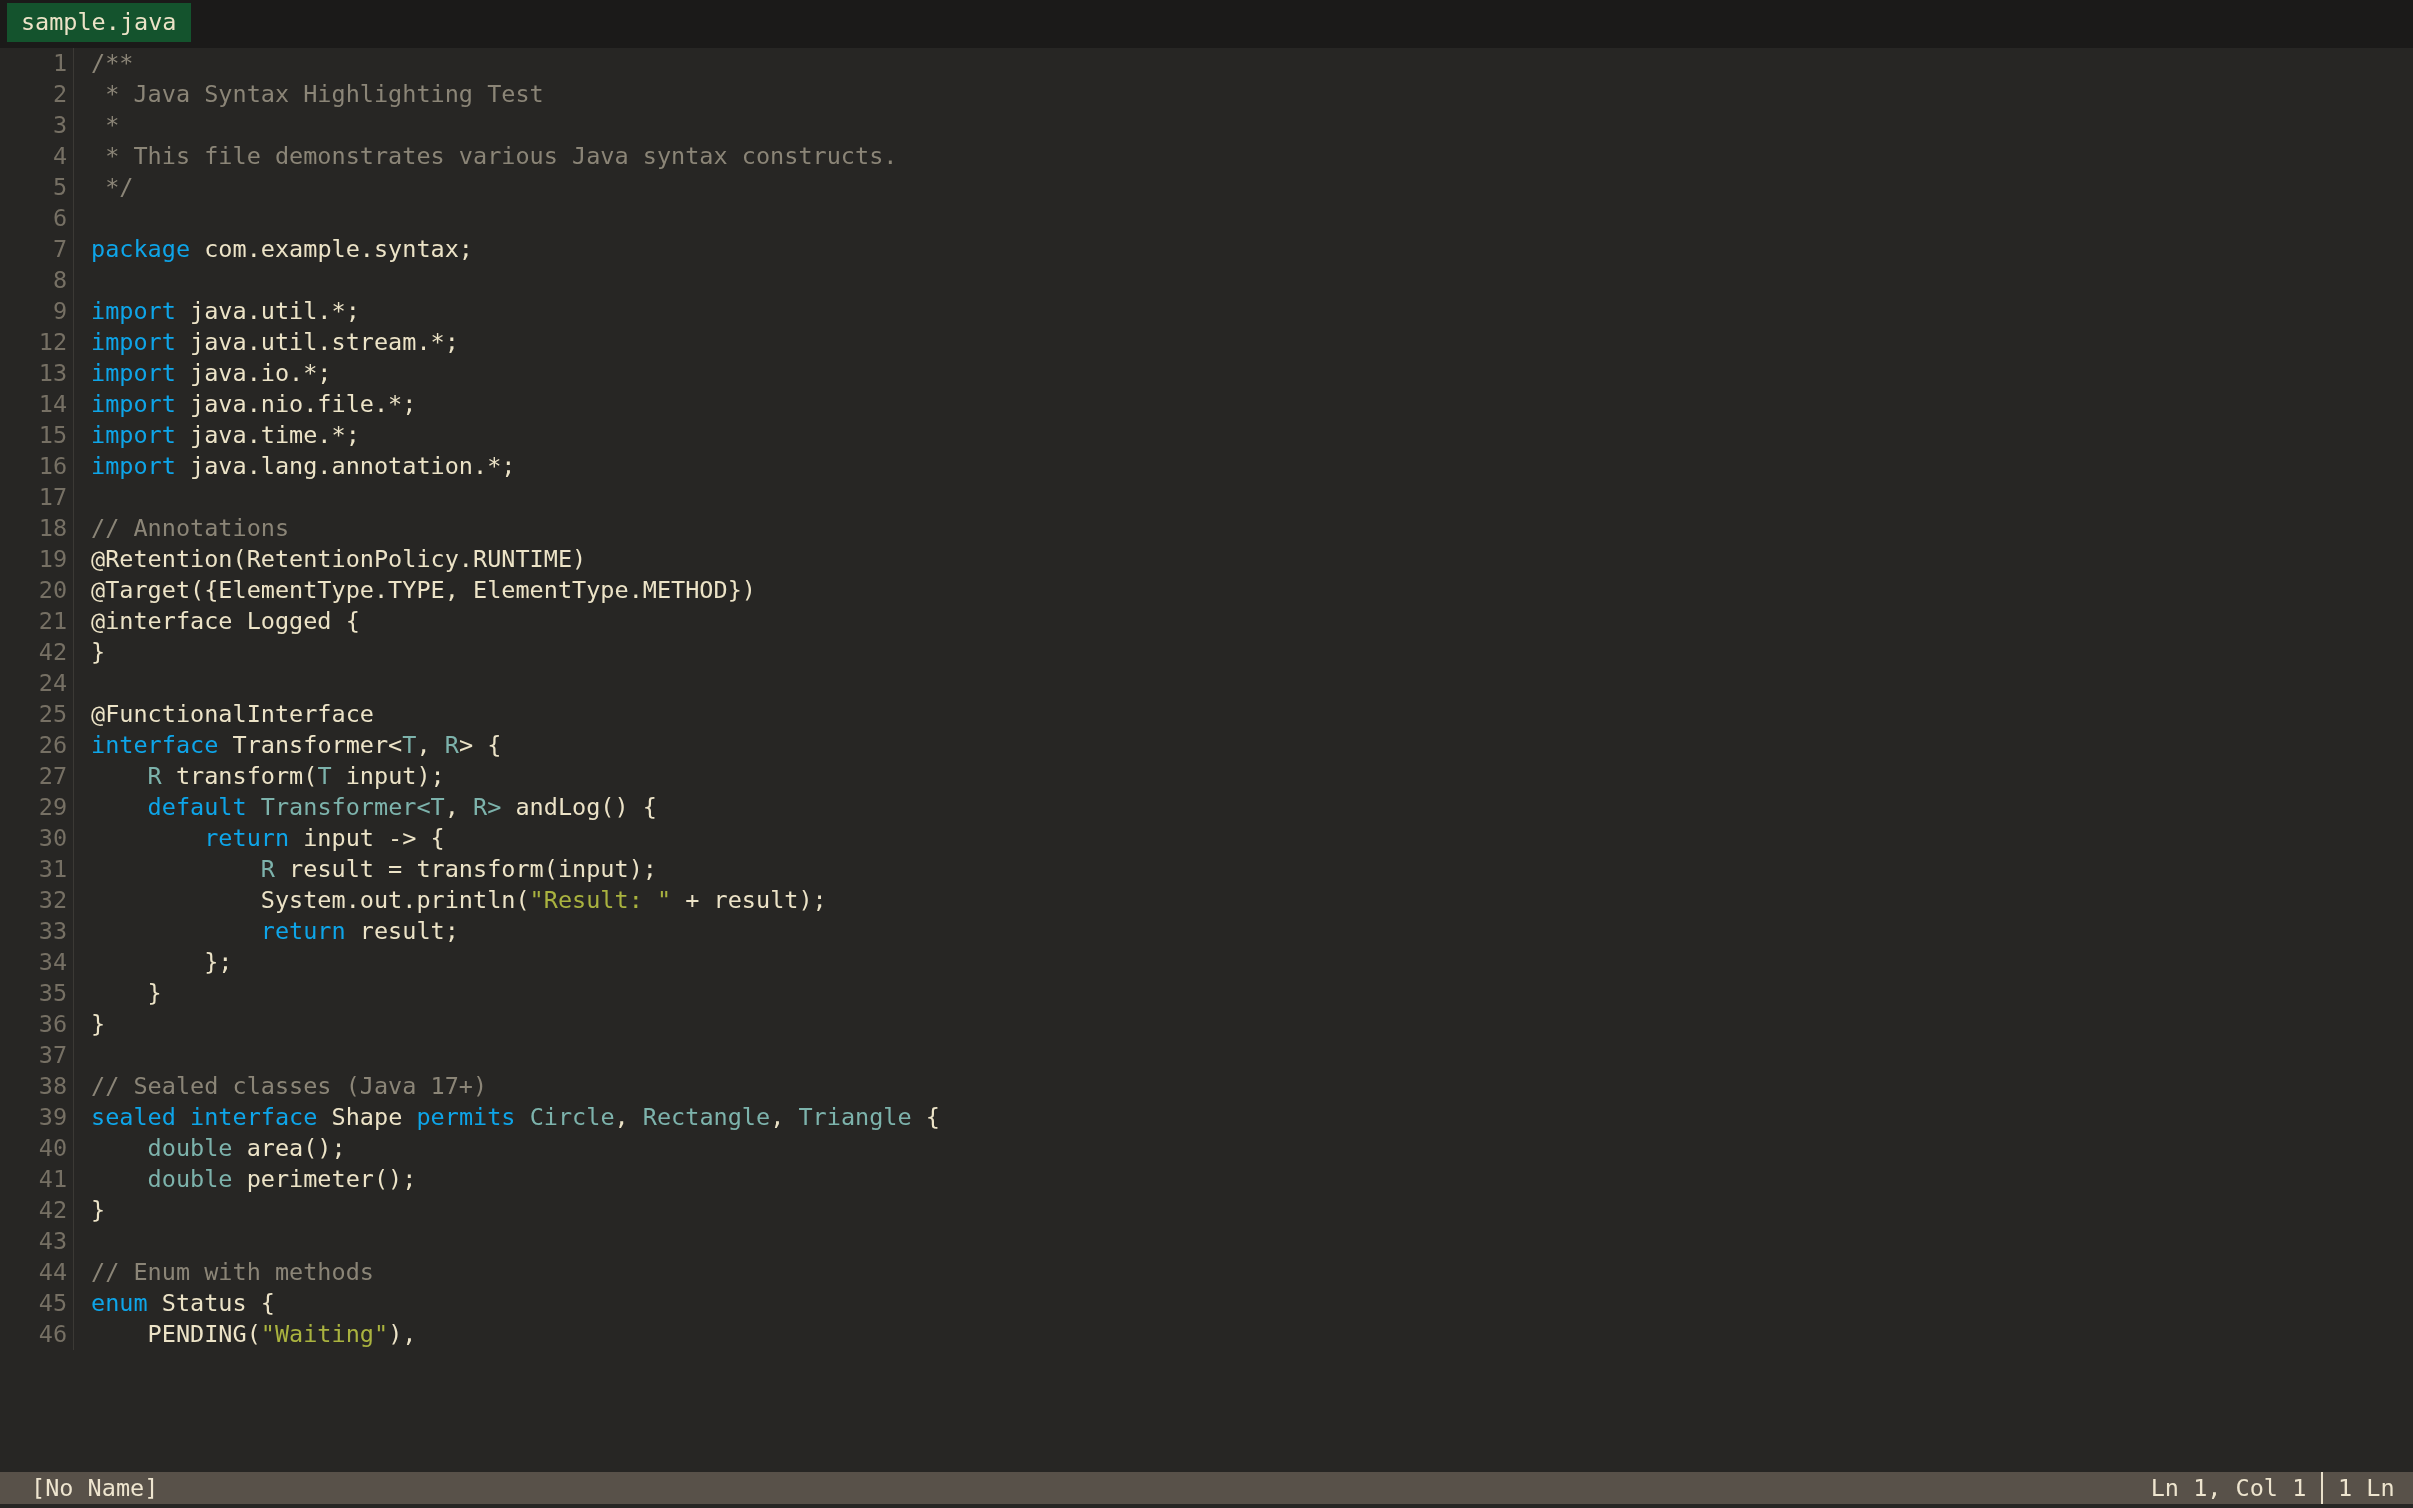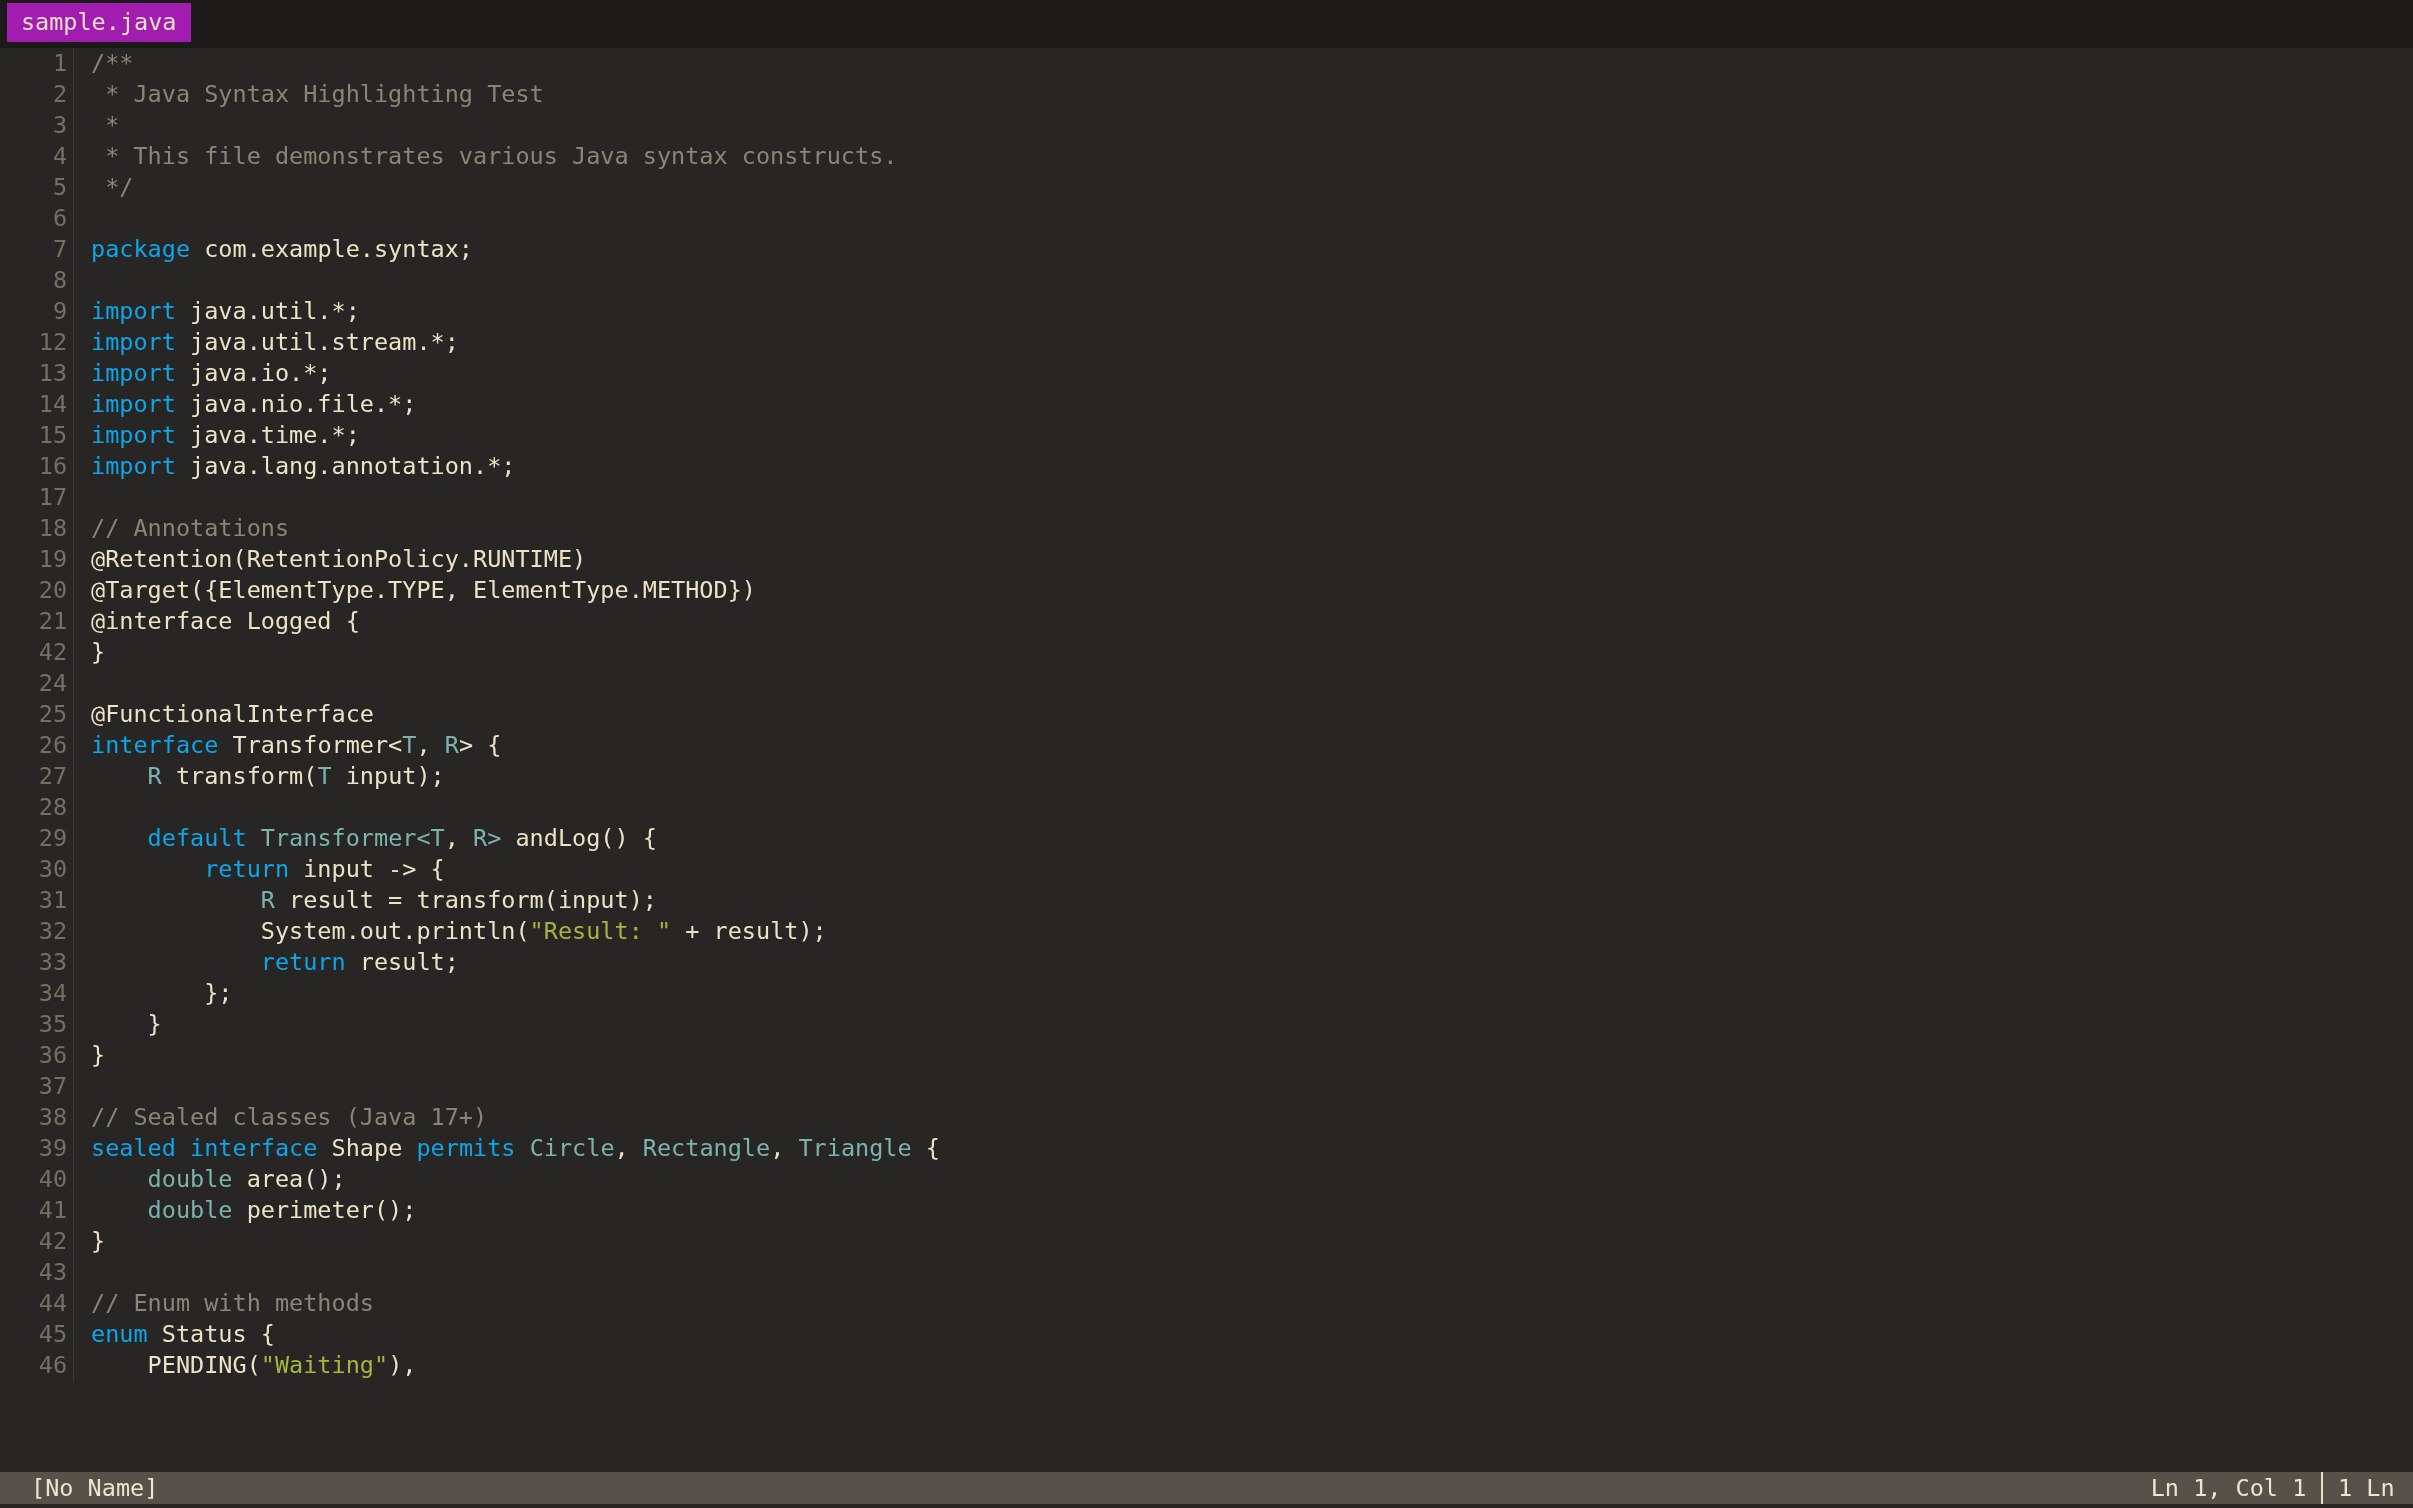--- a/index.html
+++ b/index.html
@@ -9,21 +9,21 @@
     font-family:"DejaVu Sans Mono","Liberation Mono",monospace;
   }
   .screen{position:relative;width:2413px;height:1508px;}
 
   
   .tabbar{
     height:48px;background:#1b1a19;box-sizing:border-box;
     padding:2.5px 0 0 6.7px;display:flex;align-items:flex-start;
   }
   .tab{
-    height:39px;line-height:39px;background:#a21caf;color:#ece3c7;
+    height:39px;line-height:39px;background:#14532d;color:#ece3c7;
     font-size:23.5px;padding:0 14.2px;white-space:pre;
   }
 
   
   .editor{
     position:absolute;top:48px;left:0;right:0;bottom:32px;overflow:hidden;
   }
   .row{display:flex;height:31px;}
   .gutter{
     flex:none;width:74px;box-sizing:border-box;text-align:right;
@@ -157,24 +157,20 @@
         <div class="gutter">25</div>
         <div class="code"><span class="tok-fg">@FunctionalInterface</span></div>
       </div>
       <div class="row">
         <div class="gutter">26</div>
         <div class="code"><span class="tok-kw">interface</span><span class="tok-fg"> Transformer&lt;</span><span class="tok-type">T</span><span class="tok-fg">, </span><span class="tok-type">R</span><span class="tok-fg">&gt; {</span></div>
       </div>
       <div class="row">
         <div class="gutter">27</div>
         <div class="code"><span class="tok-fg">    </span><span class="tok-type">R</span><span class="tok-fg"> transform(</span><span class="tok-type">T</span><span class="tok-fg"> input);</span></div>
-      </div>
-      <div class="row">
-        <div class="gutter">28</div>
-        <div class="code"></div>
       </div>
       <div class="row">
         <div class="gutter">29</div>
         <div class="code"><span class="tok-fg">    </span><span class="tok-kw">default</span><span class="tok-fg"> </span><span class="tok-type">Transformer&lt;T</span><span class="tok-fg">, </span><span class="tok-type">R&gt;</span><span class="tok-fg"> andLog() {</span></div>
       </div>
       <div class="row">
         <div class="gutter">30</div>
         <div class="code"><span class="tok-fg">        </span><span class="tok-kw">return</span><span class="tok-fg"> input -&gt; {</span></div>
       </div>
       <div class="row">

